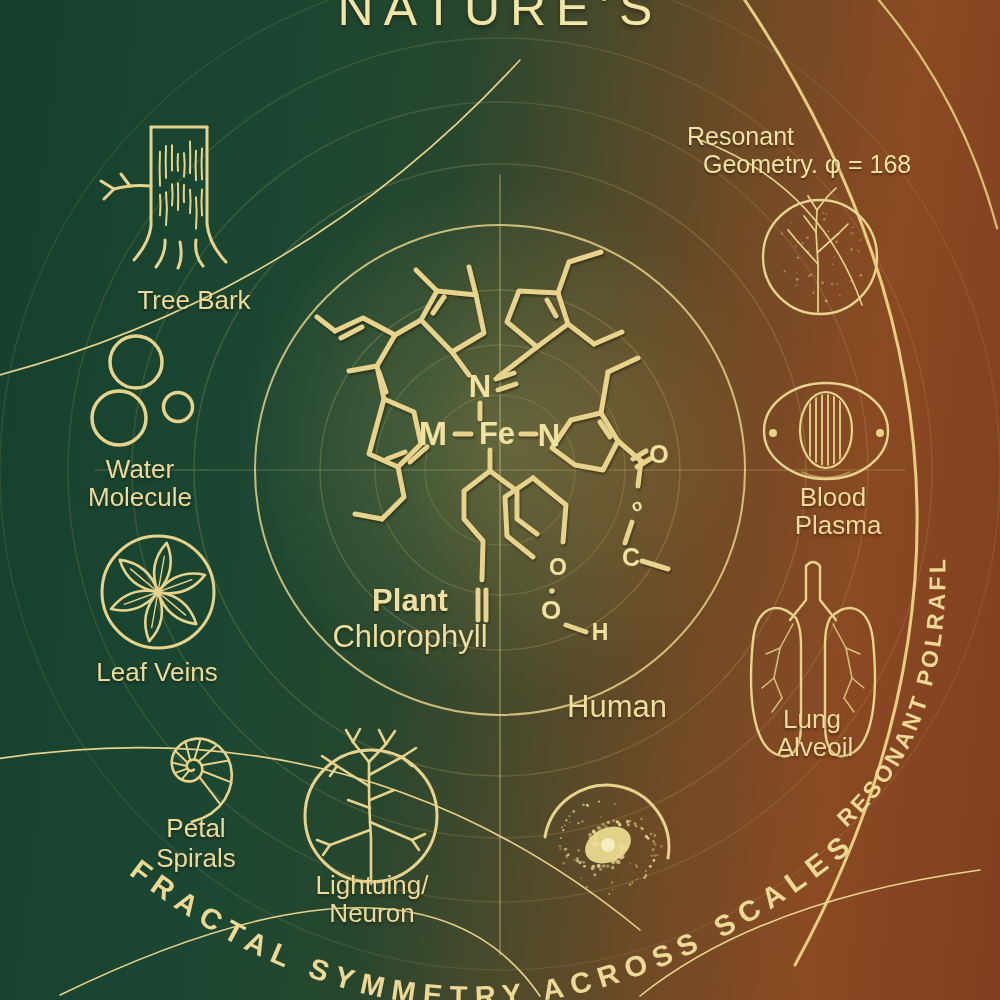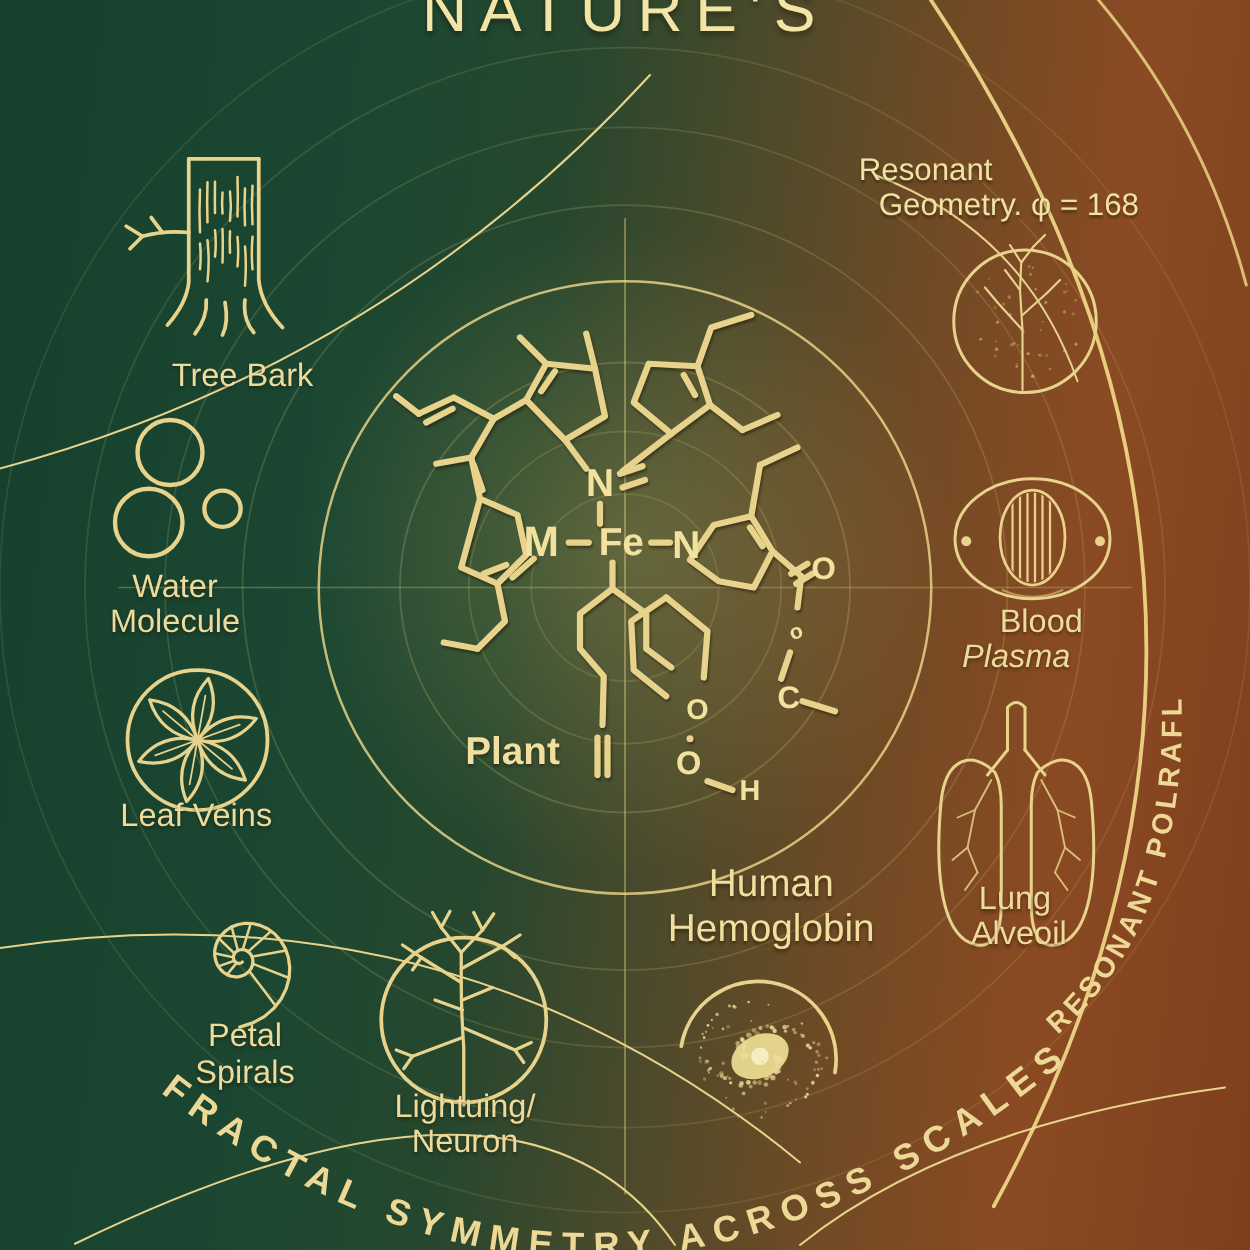--- a/index.html
+++ b/index.html
@@ -453,27 +453,27 @@
   </svg>
 
   <div class="title" style="left:500px;top:8px;">NATURE'S</div>
 
   <div class="note" style="left:687px;top:122px;">Resonant</div>
   <div class="note" style="left:703px;top:150px;">Geometry. φ = 168</div>
 
   <div class="lbl" style="left:170px;top:300px;margin-left:24px;">Tree Bark</div>
   <div class="lbl" style="left:140px;top:469px;">Water</div>
   <div class="lbl" style="left:140px;top:497px;">Molecule</div>
-  <div class="lbl" style="left:157px;top:652px;text-align:center;">Leaf Veins</div>
+  <div class="lbl" style="left:157px;top:672px;text-align:center;">Leaf Veins</div>
   <div class="lbl" style="left:196px;top:828px;">Petal</div>
   <div class="lbl" style="left:196px;top:858px;">Spirals</div>
   <div class="lbl" style="left:372px;top:885px;">Lightuing/</div>
   <div class="lbl" style="left:372px;top:913px;">Neuron</div>
 
   <div class="lbl" style="left:833px;top:497px;">Blood</div>
-  <div class="lbl" style="left:813px;top:525px;font-style:italic;">Plasma</div>
+  <div class="lbl" style="left:838px;top:525px;">Plasma</div>
   <div class="lbl" style="left:812px;top:719px;">Lung</div>
   <div class="lbl" style="left:815px;top:747px;">Alveoil</div>
 
   <div class="lbl big" style="left:410px;top:601px;font-weight:bold;">Plant</div>
+  <div class="lbl big" style="left:410px;top:637px;">Chlorophyll</div>
   <div class="lbl big" style="left:617px;top:707px;">Human</div>
-  <div class="lbl big" style="left:617px;top:743px;">Hemoglobin</div>
 </div>
 
 </body></html>

